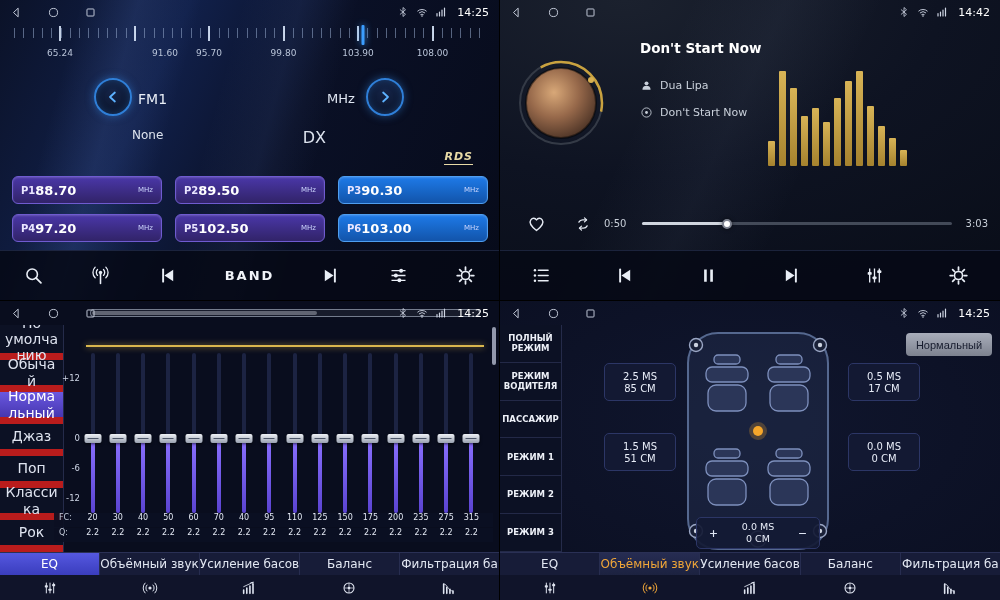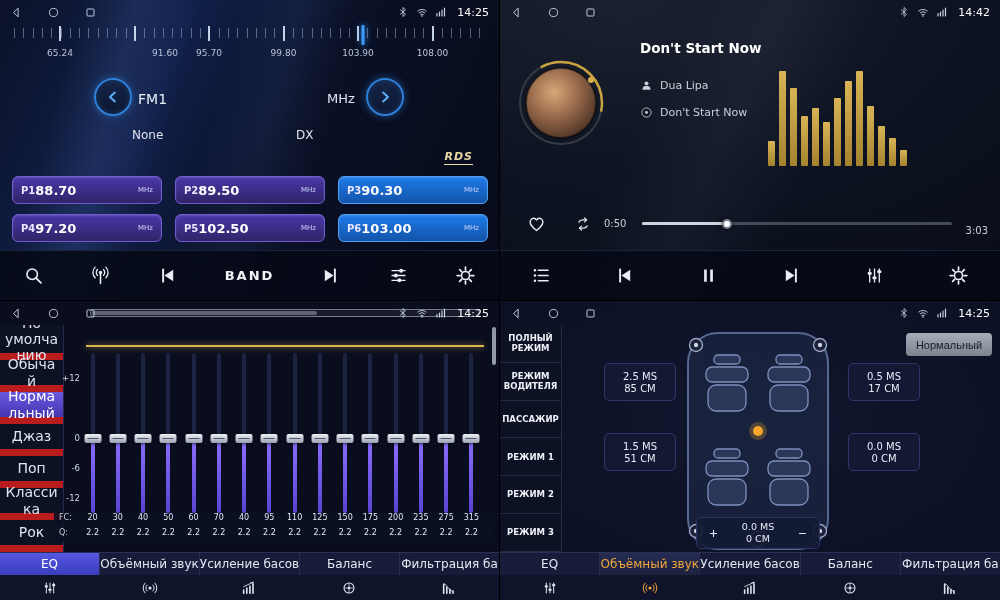--- a/index.html
+++ b/index.html
@@ -39,21 +39,21 @@
     background:radial-gradient(circle at 50% 30%,#142448,#0a1226);
     border:2px solid #2f7fd8;box-shadow:0 0 9px rgba(47,127,216,.55),inset 0 0 7px rgba(47,127,216,.35);
     display:flex;align-items:center;justify-content:center;color:#5db2ff;cursor:pointer;}
   .round-btn svg{width:18px;height:18px;}
   #radio-prev{left:94px;}
   #radio-next{left:366px;}
   .band-label{position:absolute;left:138px;top:25px;font-size:14px;color:#e9eef6;}
   .freq-big{position:absolute;left:183px;top:10px;width:124px;text-align:center;font-size:31px;font-weight:bold;letter-spacing:1px;color:#fff;}
   .unit-label{position:absolute;left:327px;top:25px;font-size:13px;color:#dfe6f2;}
   .station-name{position:absolute;left:132px;top:128px;width:52px;font-size:12px;color:#dde3ee;}
-  .dx-label{position:absolute;left:296px;top:128px;width:30px;text-align:left;font-size:12px;color:#dde3ee;}
+  .dx-label{position:absolute;left:296px;top:128px;width:30px;text-align:right;font-size:16px;color:#dde3ee;}
   .rds-badge{position:absolute;right:26px;top:150px;font-size:11px;font-style:italic;font-weight:bold;color:#e8daa6;border-bottom:1px solid #e8daa6;padding-bottom:1px;letter-spacing:1px;}
 
   .presets{position:absolute;left:12px;top:176px;display:grid;grid-template-columns:repeat(3,150px);grid-auto-rows:28px;column-gap:13px;row-gap:10px;}
   .preset{border-radius:6px;display:flex;align-items:center;padding:0 8px;cursor:pointer;
     background:linear-gradient(180deg,#4a37a8,#312368);border:1px solid #6f5bd0;box-shadow:inset 0 1px 2px rgba(255,255,255,.16);}
   .preset.hl{background:linear-gradient(180deg,#1e7ae8,#1254aa);border-color:#4f9ef0;}
   .preset .pid{font-size:10px;font-weight:bold;color:#e9e5ff;}
   .preset .pfreq{flex:1;font-size:13px;font-weight:bold;color:#fff;}
   .preset .punit{font-size:7px;color:#cfd8ff;}
 
@@ -68,21 +68,21 @@
   .album-svg{width:86px;height:86px;display:block;}
   .song-title{position:absolute;left:140px;top:40px;font-size:13.5px;font-weight:600;color:#fff;}
   .meta-row{position:absolute;left:140px;display:flex;align-items:center;gap:7px;font-size:11px;color:#c9d0da;}
   .m-artist{top:79px;} .m-album{top:106px;}
   .m-icon{width:13px;height:13px;color:#c9d0da;}
   .viz{position:absolute;left:268px;top:66px;width:150px;height:100px;display:flex;align-items:flex-end;gap:4px;}
   .viz-bar{width:7px;border-radius:1px;background:linear-gradient(180deg,#d8b456,#a5822e);}
   .p-heart{position:absolute;left:26px;top:213px;width:21px;height:21px;color:#e4e9f2;cursor:pointer;}
   .p-repeat{position:absolute;left:74px;top:215px;width:18px;height:18px;color:#e4e9f2;cursor:pointer;}
   .p-elapsed{position:absolute;left:104px;top:218px;font-size:10px;color:#c8cfd8;}
-  .p-duration{position:absolute;right:12px;top:218px;font-size:10px;color:#c8cfd8;margin-top:7px;}
+  .p-duration{position:absolute;right:12px;top:218px;font-size:10px;color:#c8cfd8;}
   .p-track{position:absolute;left:142px;right:48px;top:222px;height:3px;background:#434a58;border-radius:2px;cursor:pointer;}
   .p-fill{position:absolute;left:0;top:0;bottom:0;background:#d0d6df;border-radius:2px;}
   .p-knob{position:absolute;top:50%;transform:translate(-50%,-50%);width:10px;height:10px;border-radius:50%;
     background:#fff;border:2px solid #7d828f;box-shadow:0 0 4px rgba(0,0,0,.6);}
 
   
   .tabbar{position:absolute;left:0;right:0;bottom:0;height:48px;background:#12162e;border-top:1px solid #2a3055;}
   .tab-labels{display:flex;height:22px;background:#171c38;}
   .tab-label{flex:1;display:flex;align-items:center;justify-content:center;font-size:12px;color:#e2e7f2;
     border-right:1px solid #272d50;white-space:nowrap;overflow:hidden;cursor:pointer;}

